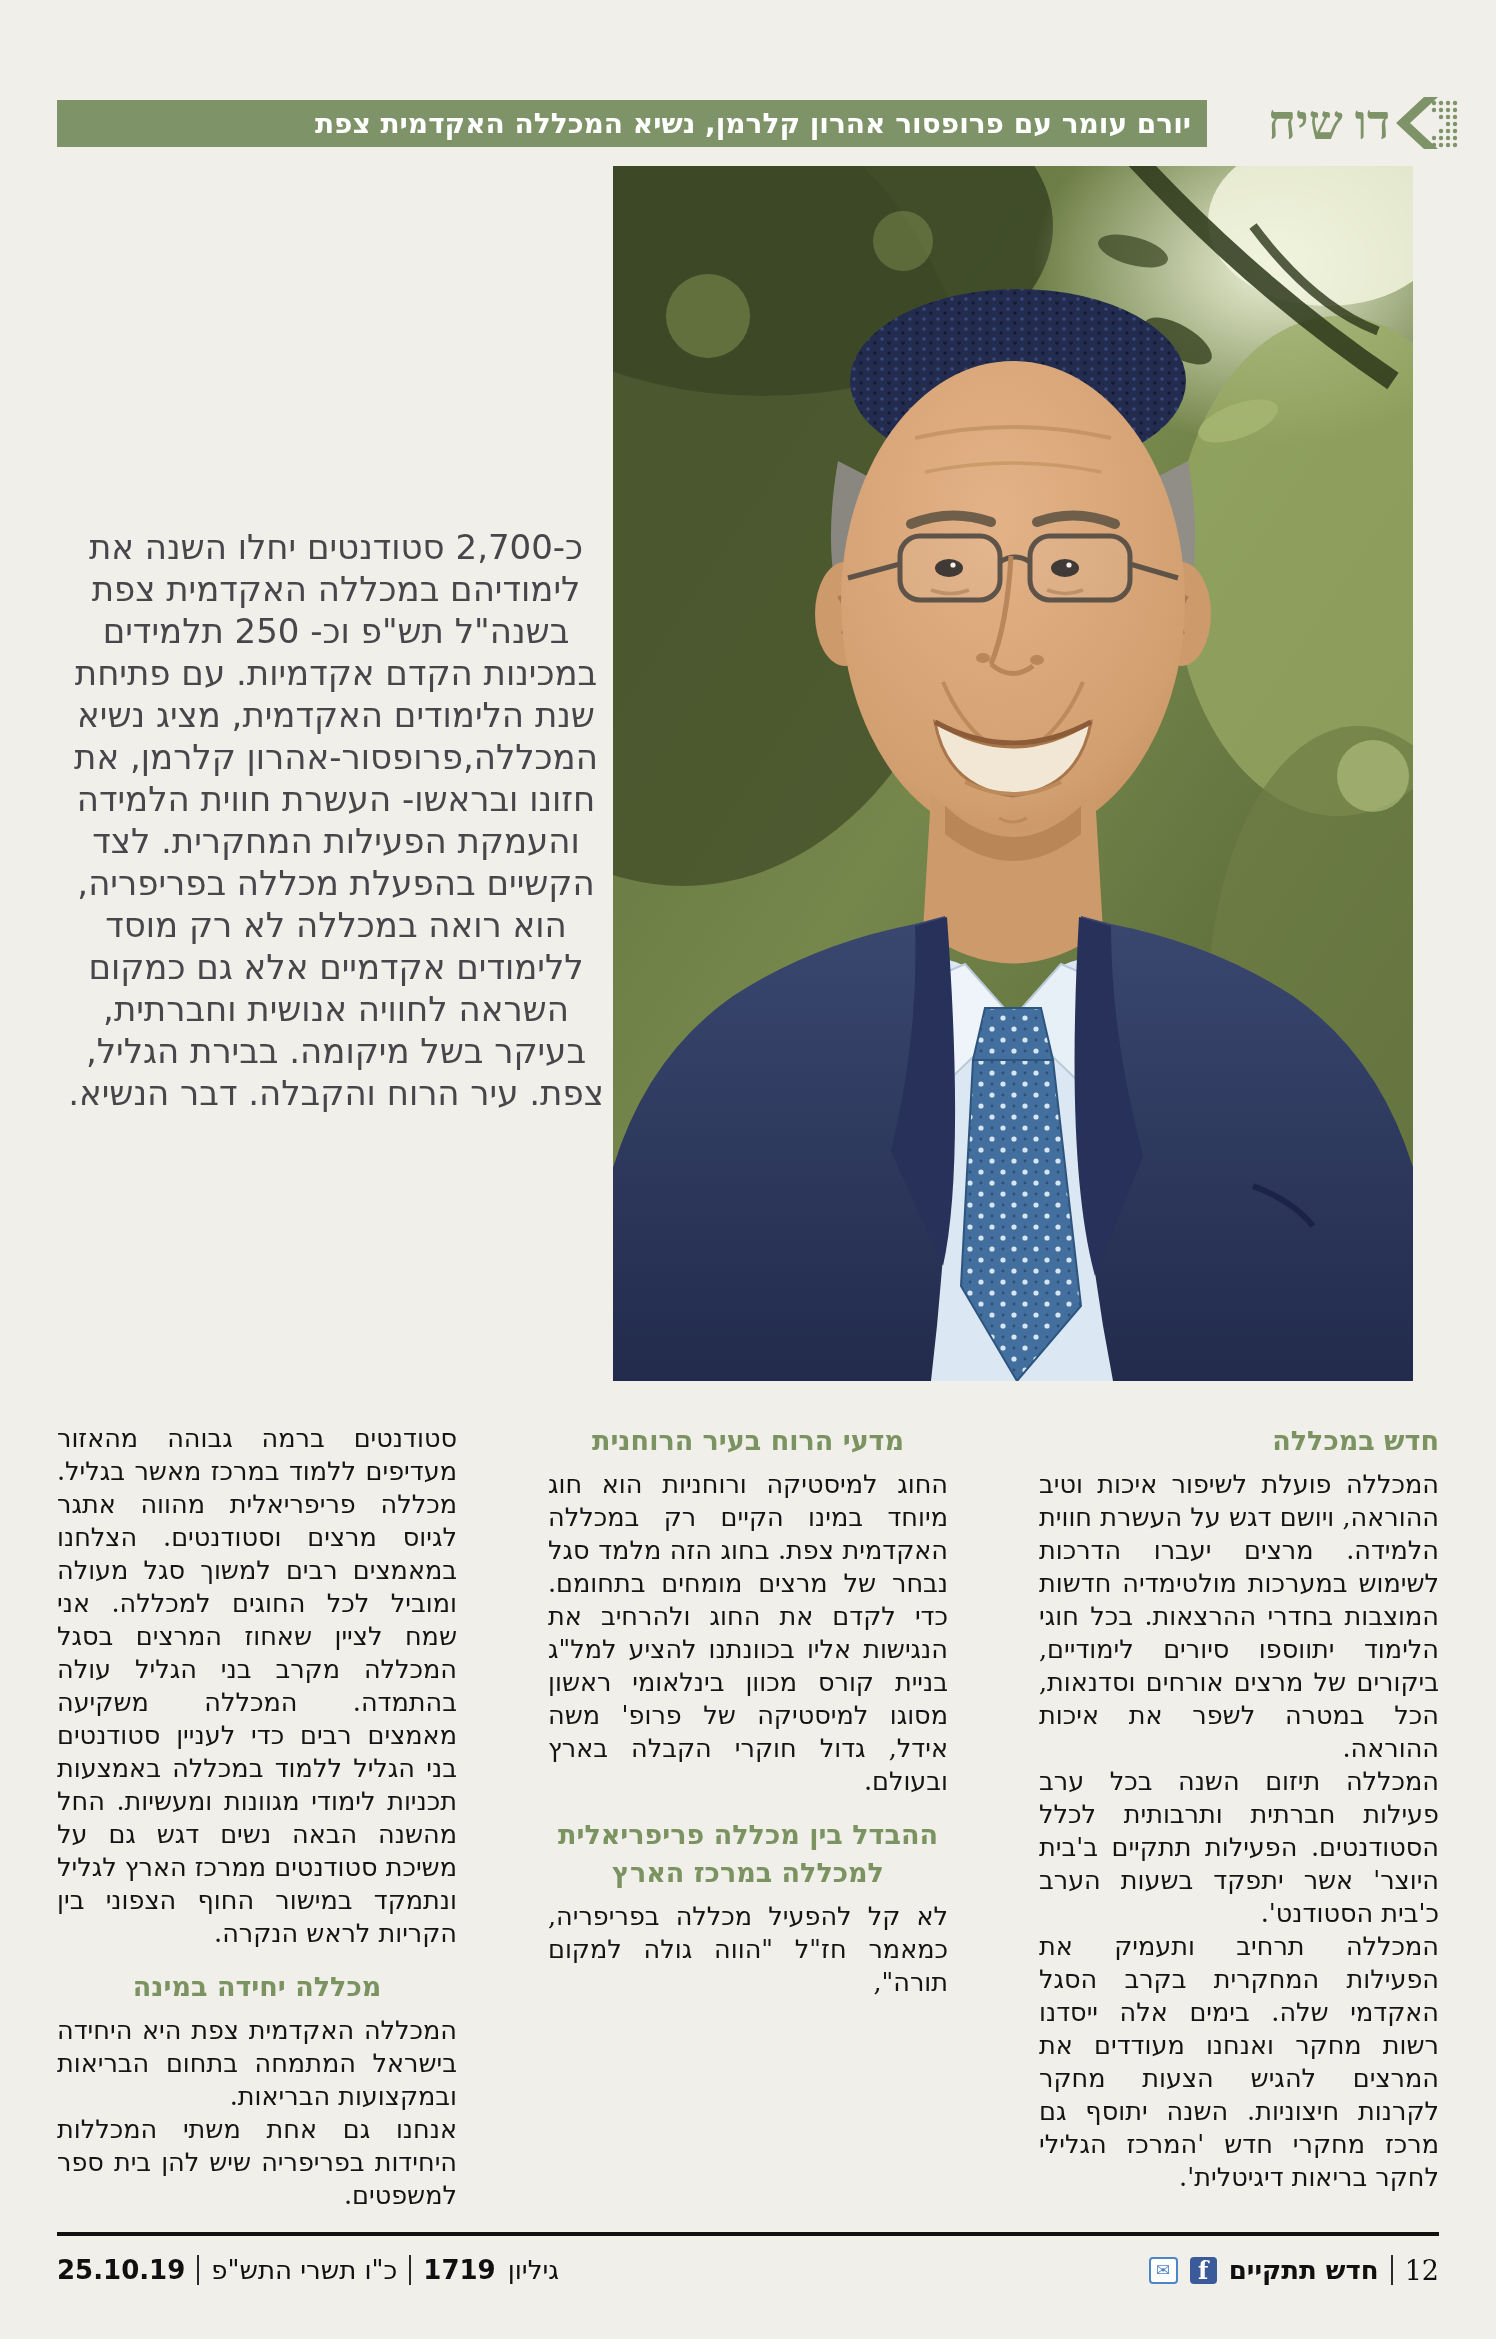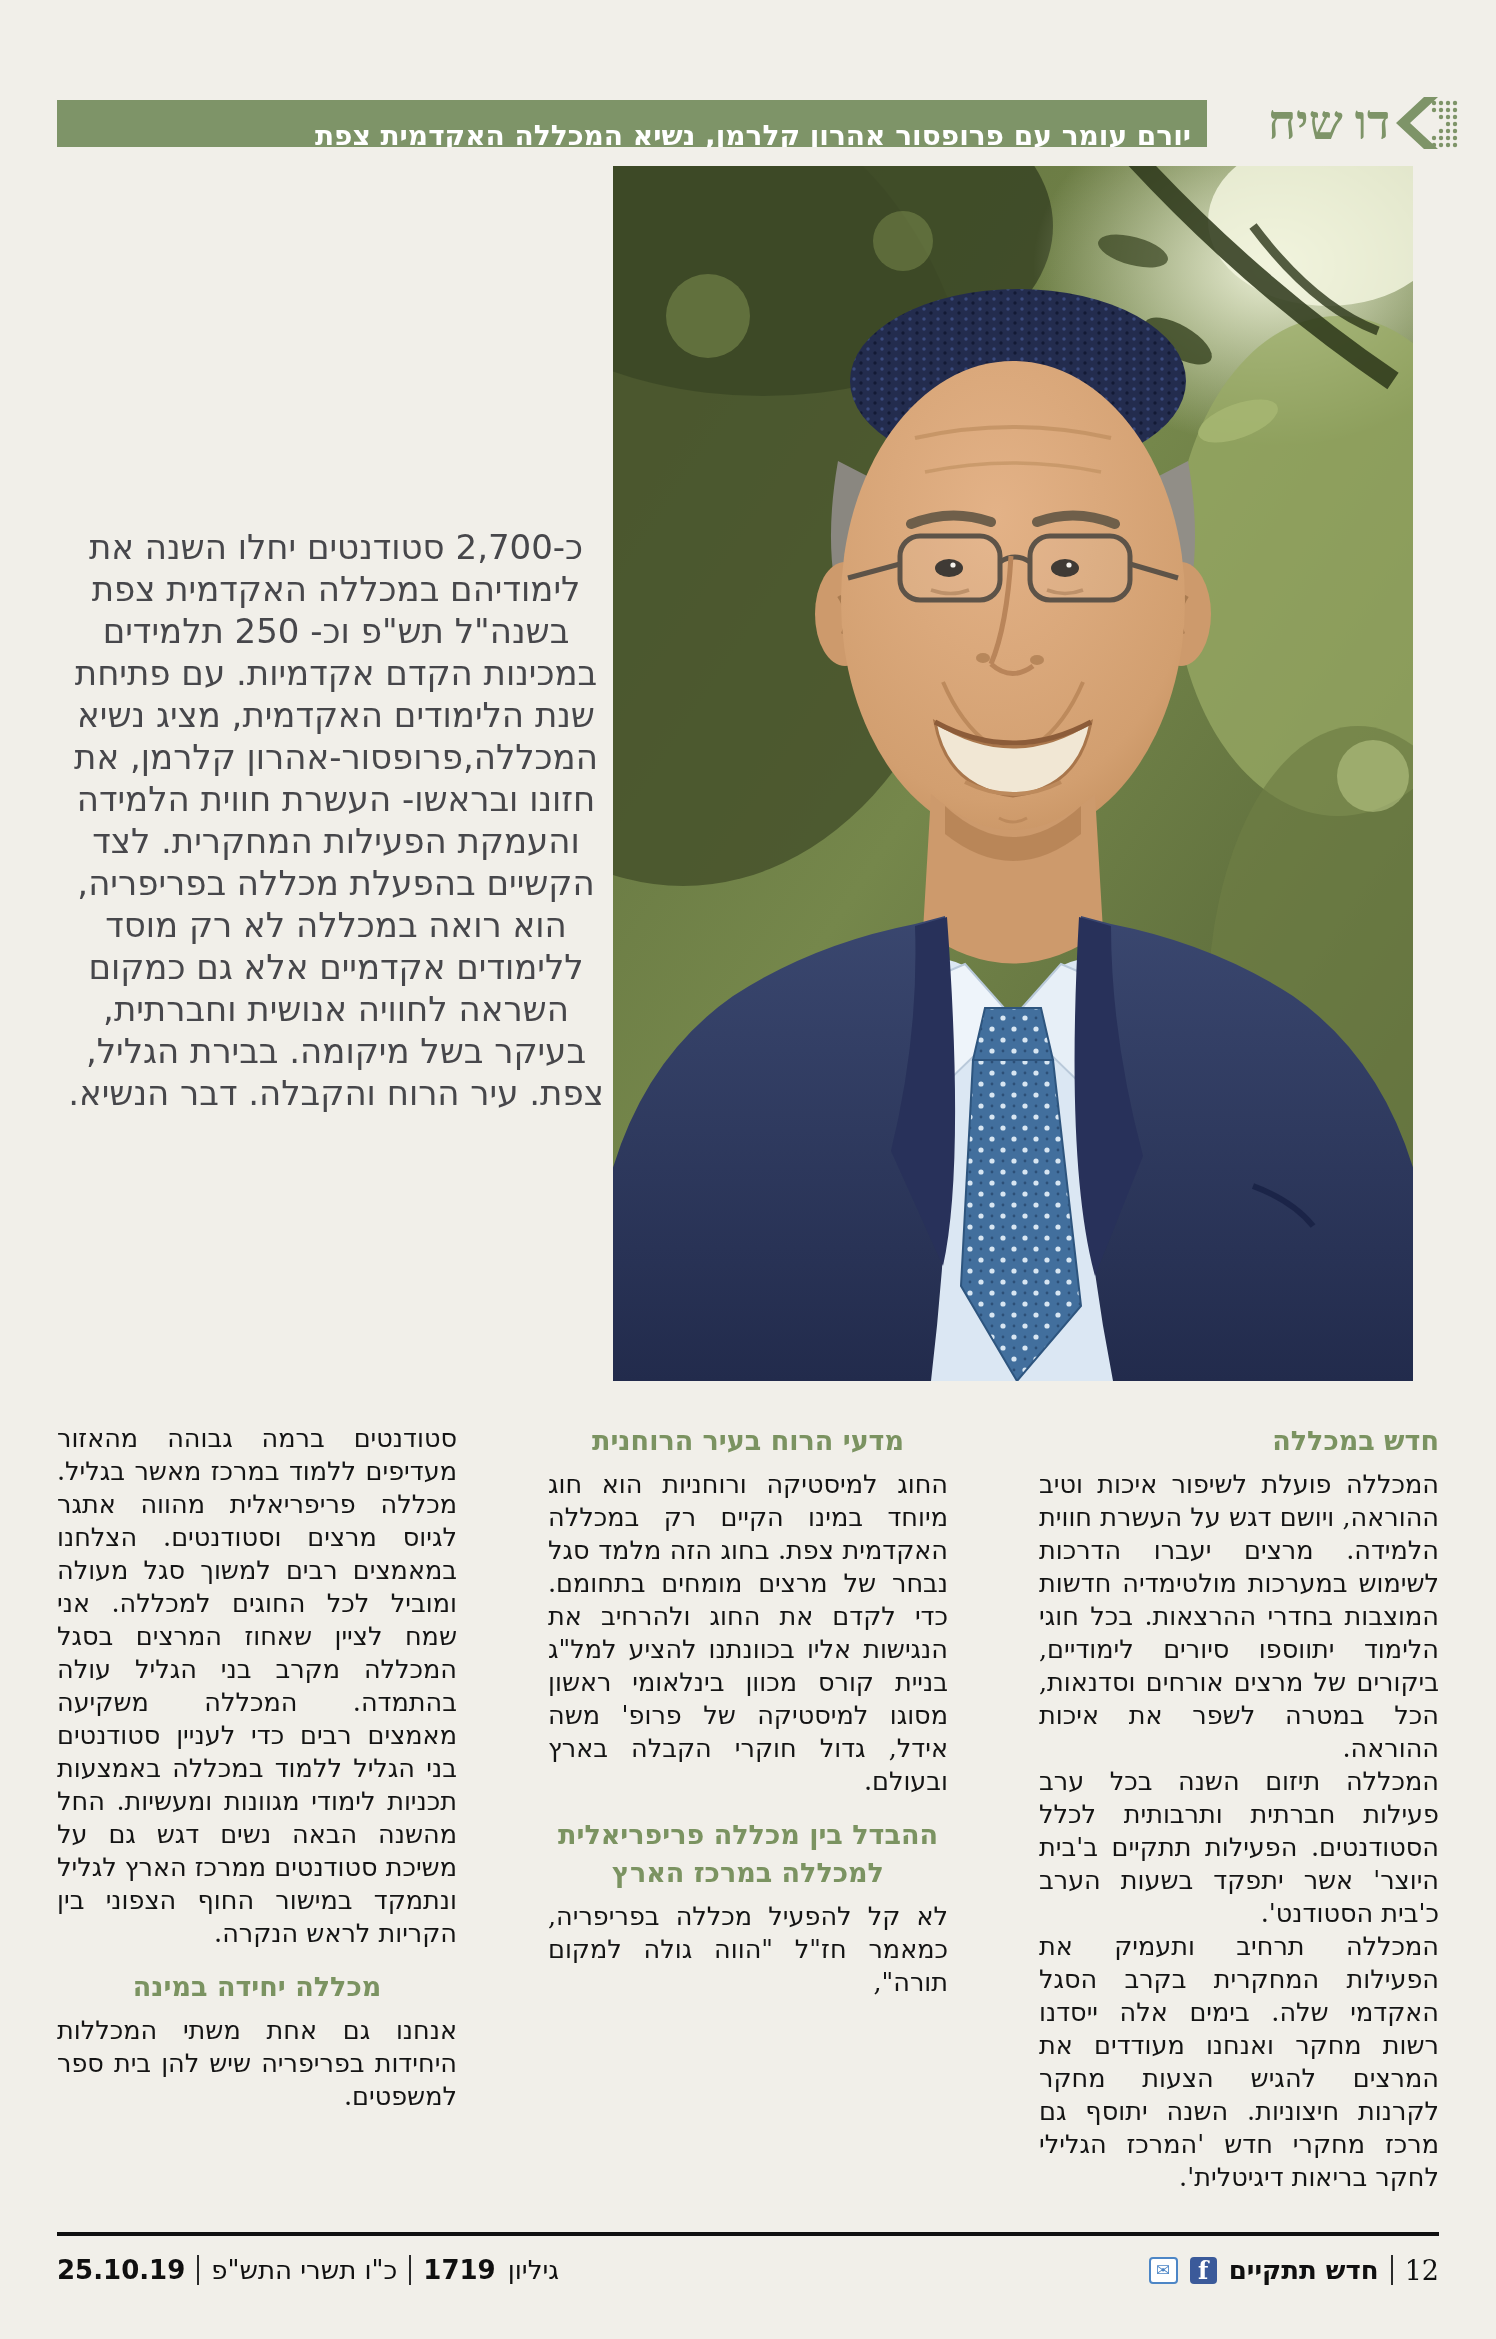--- a/index.html
+++ b/index.html
@@ -13,21 +13,21 @@
   .page{
     position:relative; width:1496px; height:2339px;
     background:#f1efe9; overflow:hidden; direction:rtl;
     font-family:var(--sans);
   }
   
   .strap-bar{
     position:absolute; left:57px; top:100px; width:1150px; height:47px;
     background:var(--green); color:#ffffff; box-sizing:border-box;
     font-family:var(--sans); font-weight:bold; font-size:28px; line-height:47px;
-    text-align:right; padding:12px 16px; white-space:nowrap; overflow:hidden;
+    text-align:right; padding:0 16px; white-space:nowrap; overflow:hidden;
   }
   .kicker{
     position:absolute; left:1212px; top:92px; width:178px; height:62px;
     color:var(--green); font-family:Liberation Serif, serif; font-weight:bold;
     font-size:48px; line-height:62px; white-space:nowrap;
   }
   .chevron{position:absolute; left:1394px; top:95px; width:66px; height:56px;}
   
   .headline{
     position:absolute; left:57px; top:138px; width:558px;
@@ -261,20 +261,21 @@
   <div class="col col-mid">
     <h2>מדעי הרוח בעיר הרוחנית</h2>
     <p>החוג למיסטיקה ורוחניות הוא חוג מיוחד במינו הקיים רק במכללה האקדמית צפת. בחוג הזה מלמד סגל נבחר של מרצים מומחים בתחומם. כדי לקדם את החוג ולהרחיב את הנגישות אליו בכוונתנו להציע למל"ג בניית קורס מכוון בינלאומי ראשון מסוגו למיסטיקה של פרופ' משה אידל, גדול חוקרי הקבלה בארץ ובעולם.</p>
     <h2 class="spaced">ההבדל בין מכללה פריפריאלית למכללה במרכז הארץ</h2>
     <p>לא קל להפעיל מכללה בפריפריה, כמאמר חז"ל "הווה גולה למקום תורה",</p>
   </div>
 
   <div class="col col-left">
     <p>סטודנטים ברמה גבוהה מהאזור מעדיפים ללמוד במרכז מאשר בגליל. מכללה פריפריאלית מהווה אתגר לגיוס מרצים וסטודנטים. הצלחנו במאמצים רבים למשוך סגל מעולה ומוביל לכל החוגים למכללה. אני שמח לציין שאחוז המרצים בסגל המכללה מקרב בני הגליל עולה בהתמדה. המכללה משקיעה מאמצים רבים כדי לעניין סטודנטים בני הגליל ללמוד במכללה באמצעות תכניות לימודי מגוונות ומעשיות. החל מהשנה הבאה נשים דגש גם על משיכת סטודנטים ממרכז הארץ לגליל ונתמקד במישור החוף הצפוני בין הקריות לראש הנקרה.</p>
     <h2 class="spaced">מכללה יחידה במינה</h2>
+    <p>המכללה האקדמית צפת היא היחידה בישראל המתמחה בתחום הבריאות ובמקצועות הבריאות.</p>
     <p>אנחנו גם אחת משתי המכללות היחידות בפריפריה שיש להן בית ספר למשפטים.</p>
   </div>
 
   <div class="footer-rule"></div>
   <div class="footer-row">
 
     <div class="fgroup fgroup-brand">
       <span class="page-number">12</span>
       <span class="fsep"></span>
       <span class="brand-name">חדש תתקיים</span>

